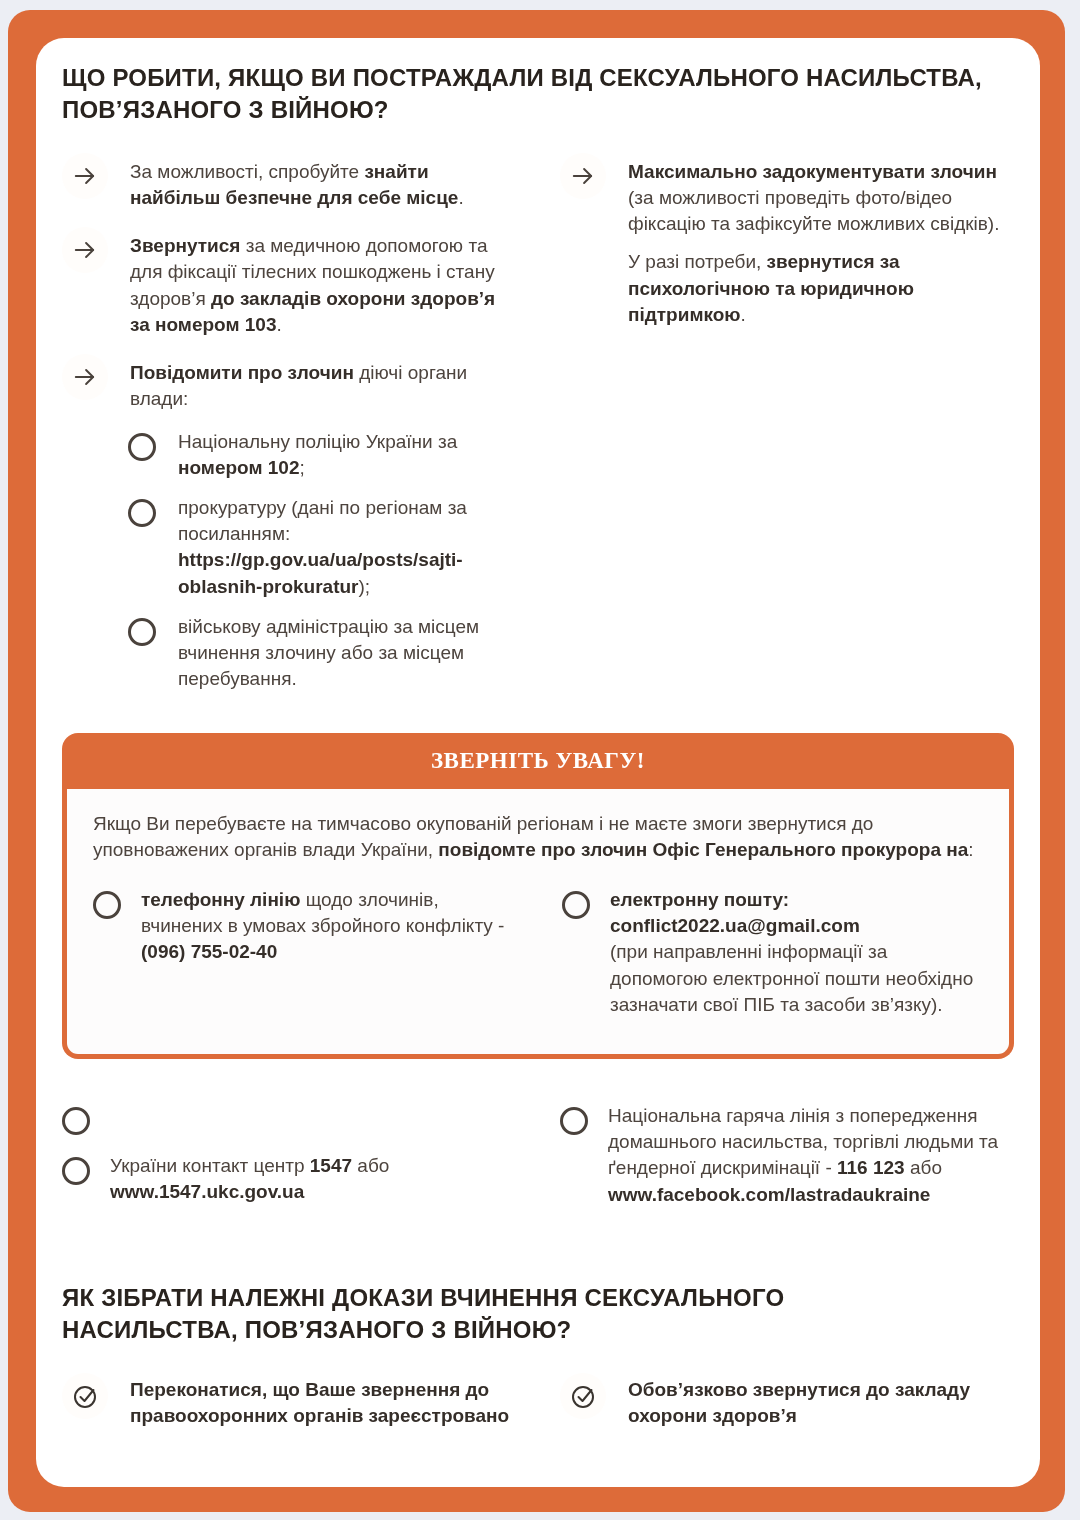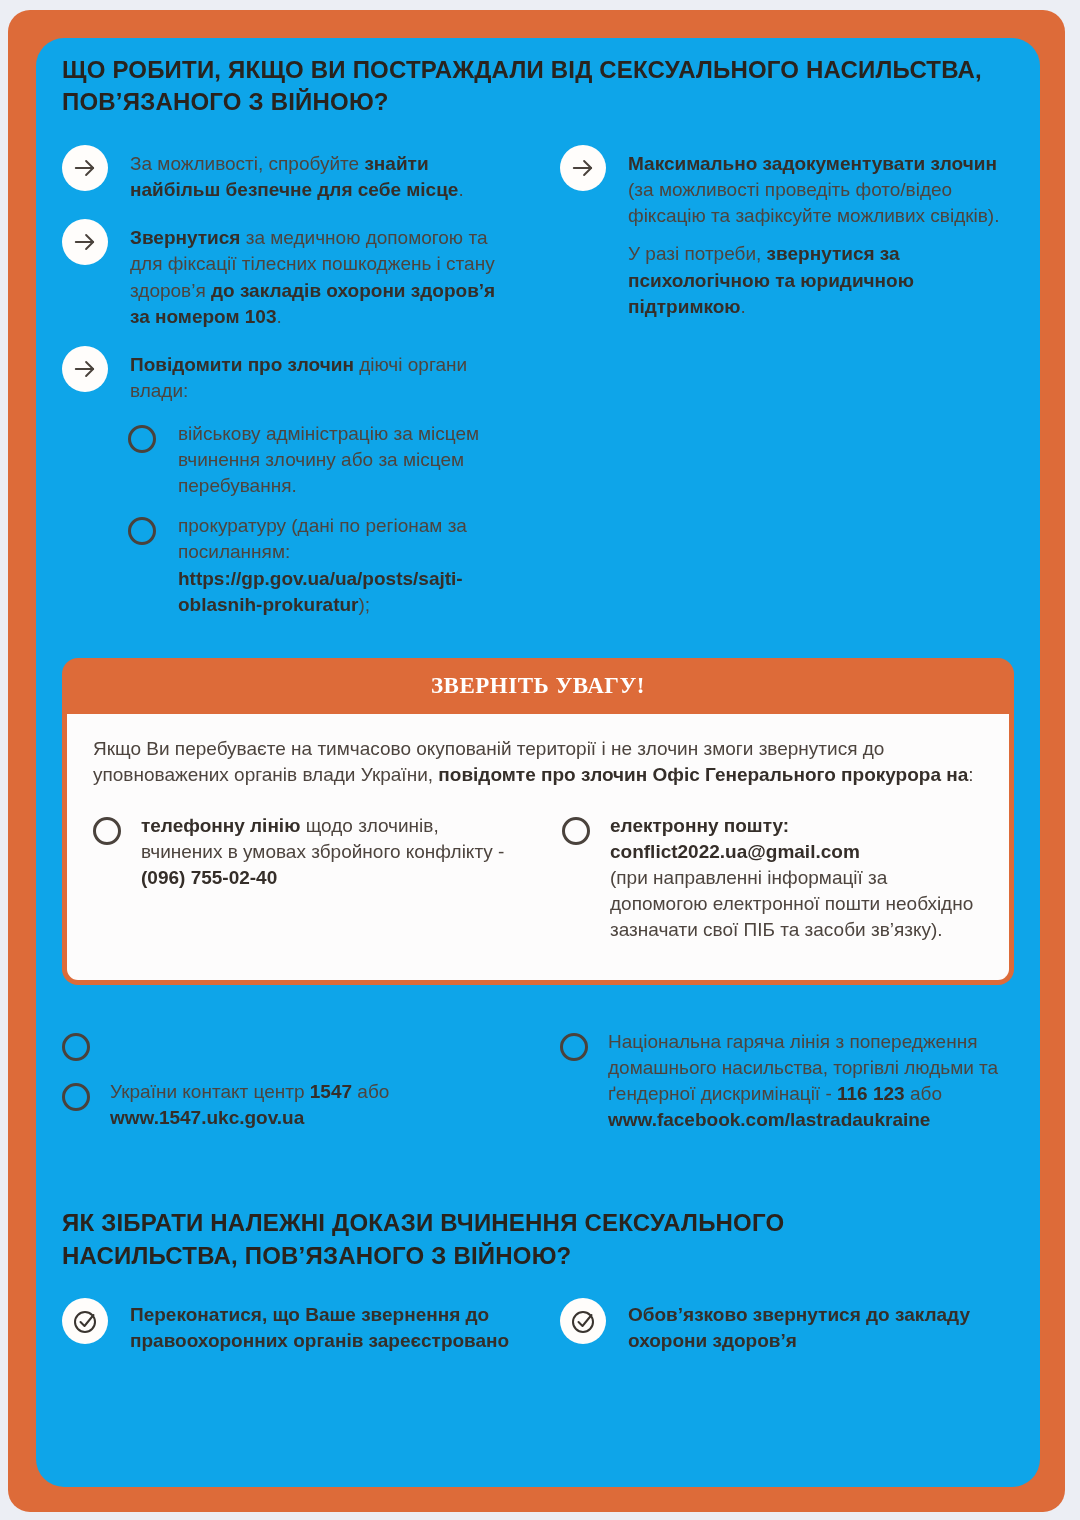--- a/index.html
+++ b/index.html
@@ -9,22 +9,22 @@
     font-family:"Liberation Sans","DejaVu Sans",sans-serif;
     position:relative;
     -webkit-font-smoothing:antialiased;
   }
   .frame{
     position:absolute;left:8px;top:10px;width:1057px;height:1502px;
     background:#dd6b39;border-radius:22px;
   }
   .panel{
     position:absolute;left:28px;top:28px;right:25px;bottom:25px;
-    background:#0ea5e9;border-radius:28px;
-    padding:16px 26px 30px 26px;box-sizing:border-box;
+    background:#ffffff;border-radius:28px;
+    padding:24px 26px 30px 26px;box-sizing:border-box;
     color:#4d443e;font-size:19px;line-height:1.38;
   }
   h1,h2{
     color:#29231e;font-size:24px;line-height:1.35;letter-spacing:.2px;
     margin:0 0 26px 0;font-weight:bold;text-transform:uppercase;
   }
   .b{font-weight:bold;color:#352e29;}
   .cols{display:grid;grid-template-columns:1fr 1fr;column-gap:44px;align-items:start;}
   .row{display:flex;gap:22px;margin-bottom:16px;}
   .row .txt{flex:1;padding-top:6px;}
@@ -103,25 +103,29 @@
                 <path d="M13 5.5l6.5 6.5-6.5 6.5"></path>
               </svg>
           </span>
           <div class="txt">
               <p><span class="b">Повідомити про злочин</span><span> діючі органи влади:</span></p>
             </div>
         </div>
 
         <div class="row sub">
           <span class="ring"></span>
+          <div class="txt"><span>Національну поліцію України за </span><span class="b">номером 102</span><span>;</span></div>
+        </div>
+        <div class="row sub">
+          <span class="ring"></span>
+          <div class="txt"><span>прокуратуру (дані по регіонам за посиланням: </span><span class="b">https://gp.gov.ua/ua/posts/sajti-oblasnih-prokuratur</span><span>);</span></div>
+        </div>
+        <div class="row sub">
+          <span class="ring"></span>
           <div class="txt"><span>військову адміністрацію за місцем вчинення злочину або за місцем перебування.</span></div>
-        </div>
-        <div class="row sub">
-          <span class="ring"></span>
-          <div class="txt"><span>прокуратуру (дані по регіонам за посиланням: </span><span class="b">https://gp.gov.ua/ua/posts/sajti-oblasnih-prokuratur</span><span>);</span></div>
         </div>
       </div>
 
       <div>
         <div class="row">
           <span class="circle-white">
             <svg width="26" height="26" viewBox="0 0 24 24" fill="none" stroke="#4a423c" stroke-width="1.8" stroke-linecap="round" stroke-linejoin="round">
                 <path d="M3.5 12h16"></path>
                 <path d="M13 5.5l6.5 6.5-6.5 6.5"></path>
               </svg>
@@ -132,21 +136,21 @@
           </div>
         </div>
       </div>
     </div>
 
     <div class="callout">
       <div class="callout-header">
         <span>ЗВЕРНІТЬ УВАГУ!</span>
       </div>
       <div class="callout-body">
-        <p class="callout-intro"><span>Якщо Ви перебуваєте на тимчасово окупованій території і не злочин змоги звернутися до уповноважених органів влади України, </span><span class="b">повідомте про злочин Офіс Генерального прокурора на</span><span>:</span></p>
+        <p class="callout-intro"><span>Якщо Ви перебуваєте на тимчасово окупованій регіонам і не маєте змоги звернутися до уповноважених органів влади України, </span><span class="b">повідомте про злочин Офіс Генерального прокурора на</span><span>:</span></p>
         <div class="cols callout-cols">
           <div class="ringrow">
             <span class="ring"></span>
             <div class="txt">
               <p style="margin:0"><span class="b">телефонну лінію</span><span> щодо злочинів, вчинених в умовах збройного конфлікту -</span></p>
               <p style="margin:0"><span class="b">(096) 755-02-40</span></p>
             </div>
           </div>
           <div class="ringrow">
             <span class="ring"></span>

